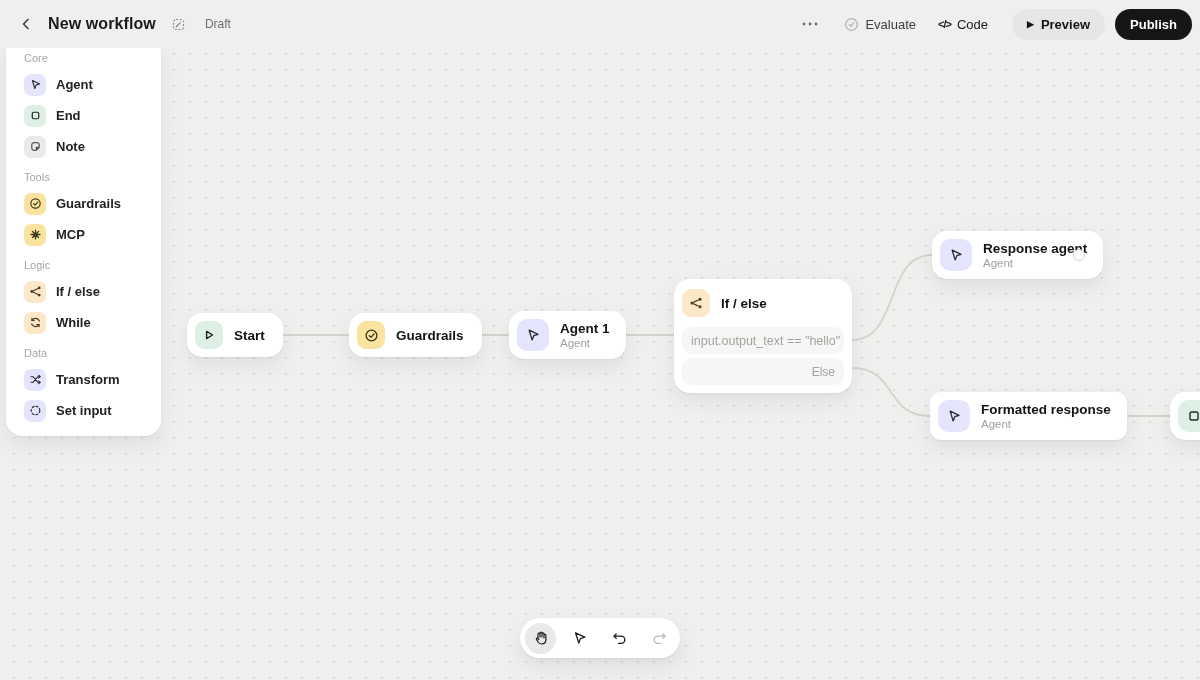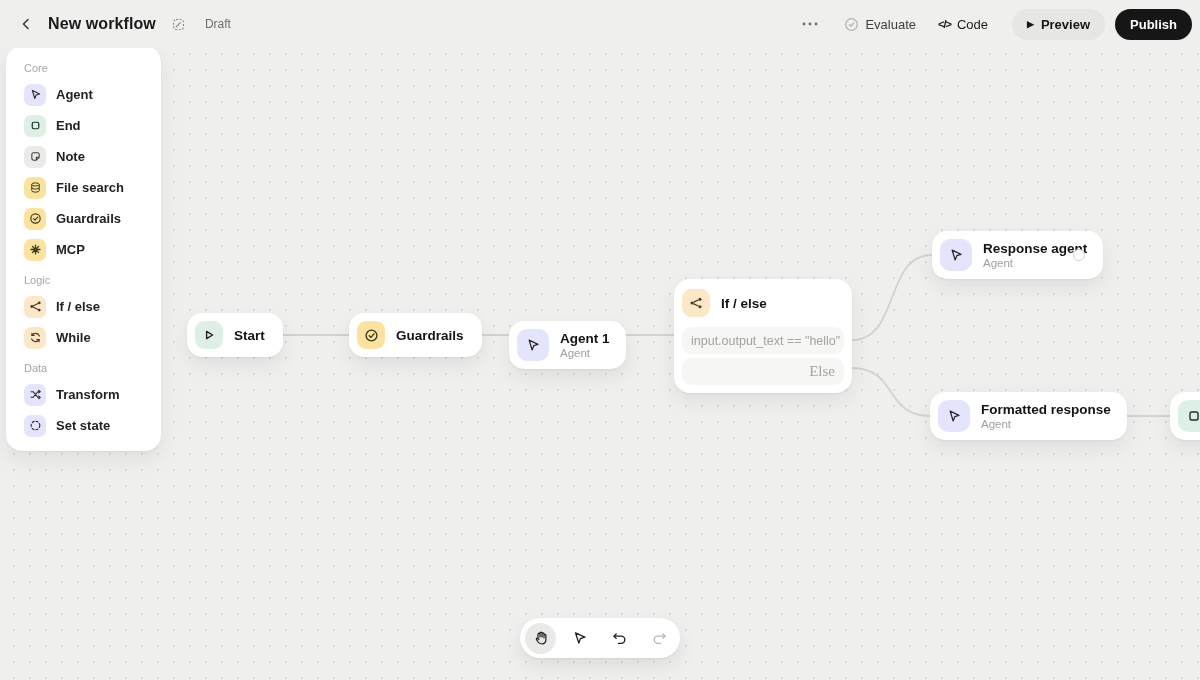--- a/index.html
+++ b/index.html
@@ -36,21 +36,21 @@
   .h-action { display:flex; align-items:center; gap:6px; font-size:13px; font-weight:500; cursor:pointer; }
   .h-action.disabled { color:#404040; cursor:default; }
   .code-glyph { font-size:11px; font-weight:700; letter-spacing:-1px; }
   .btn { display:flex; align-items:center; gap:7px; height:31px; border-radius:17px; font-size:13px; font-weight:600; padding:0 15px; cursor:pointer; border:none; }
   .btn-preview { background:#e6e6e4; color:#161616; margin-left:2px; }
   .btn-publish { background:#161616; color:#ffffff; margin-left:-12px; }
   .play-glyph { font-size:9px; line-height:1; }
 
   
   .sidebar {
-    position:absolute; left:6px; top:46px; width:155px;
+    position:absolute; left:6px; top:36px; width:155px;
     background:#ffffff; border-radius:16px;
     box-shadow:0 1px 2px rgba(0,0,0,.05), 0 8px 22px rgba(0,0,0,.07);
     padding:7px 7px 10px 0; z-index:10;
   }
   .sec-label { font-size:11px; color:#a6a6a3; padding:9px 18px 5px 18px; }
   .side-item { display:flex; align-items:center; gap:10px; height:31px; padding:0 18px; cursor:pointer; }
   .side-label { font-size:13px; font-weight:600; color:#222222; }
   .chip { border-radius:7px; display:flex; align-items:center; justify-content:center; flex:none; }
   .chip-22 { width:22px; height:22px; }
   .bg-lav { background:#e4e5fc; }
@@ -75,21 +75,21 @@
     position:absolute; background:#ffffff; border-radius:16px;
     box-shadow:0 1px 2px rgba(0,0,0,.05), 0 8px 20px rgba(0,0,0,.07);
     padding:8px; cursor:pointer;
   }
   .card-head { display:flex; align-items:center; gap:11px; padding:2px 8px 6px 0; }
   .cond-row {
     width:162px; height:27px; background:#f6f6f4; border-radius:9px;
     display:flex; align-items:center; padding:0 9px; margin-top:4px;
     font-size:12.5px; color:#a3a3a1; cursor:pointer; white-space:nowrap; overflow:hidden;
   }
-  .cond-row.right { justify-content:flex-end; font-size:15px;font-family:Liberation Serif, serif; }
+  .cond-row.right { justify-content:flex-end; font-size:12px; }
   .port {
     position:absolute; width:12px; height:12px; border-radius:50%;
     background:#ffffff; border:1.5px solid #d3d3d0; cursor:crosshair; z-index:5;
   }
 
   
   .toolbar {
     position:absolute; left:520px; top:618px; width:160px; height:40px;
     background:#ffffff; border-radius:20px;
     box-shadow:0 1px 2px rgba(0,0,0,.05), 0 8px 20px rgba(0,0,0,.08);
@@ -125,21 +125,21 @@
   <div class="node node-pill" style="left:349px; top:313px;">
     <span class="chip chip-28 bg-yellow">
       <svg width="15" height="15" viewBox="0 0 15 15">
           <circle cx="7.5" cy="7.5" r="5.4" fill="none" stroke="#3a3419" stroke-width="1.3"></circle>
           <path d="M5.3 7.7 L7 9.3 L10 5.8" fill="none" stroke="#3a3419" stroke-width="1.3" stroke-linecap="round" stroke-linejoin="round"></path>
         </svg>
     </span>
     <span class="n-title">Guardrails</span>
   </div>
 
-  <div class="node node-agent" style="left:509px; top:321px;">
+  <div class="node node-agent" style="left:509px; top:311px;">
     <span class="chip chip-32 bg-lav">
       <svg width="16" height="16" viewBox="0 0 16 16">
           <path d="M4.2 3.2 L13 7.3 L8.8 8.7 L7.1 12.9 Z" fill="none" stroke="#2a2a2e" stroke-width="1.3" stroke-linejoin="round"></path>
         </svg>
     </span>
     <span>
       <div class="n-title">Agent 1</div>
       <div class="n-sub">Agent</div>
     </span>
   </div>
@@ -166,21 +166,21 @@
           <path d="M4.2 3.2 L13 7.3 L8.8 8.7 L7.1 12.9 Z" fill="none" stroke="#2a2a2e" stroke-width="1.3" stroke-linejoin="round"></path>
         </svg>
     </span>
     <span>
       <div class="n-title">Response agent</div>
       <div class="n-sub">Agent</div>
     </span>
   </div>
   <div class="port" style="left:1073px; top:249px;"></div>
 
-  <div class="node node-agent" style="left:930px; top:392px;">
+  <div class="node node-agent" style="left:930px; top:392px;border-radius:11px;">
     <span class="chip chip-32 bg-lav">
       <svg width="16" height="16" viewBox="0 0 16 16">
           <path d="M4.2 3.2 L13 7.3 L8.8 8.7 L7.1 12.9 Z" fill="none" stroke="#2a2a2e" stroke-width="1.3" stroke-linejoin="round"></path>
         </svg>
     </span>
     <span>
       <div class="n-title">Formatted response</div>
       <div class="n-sub">Agent</div>
     </span>
   </div>
@@ -261,30 +261,22 @@
   <div class="side-item">
     <span class="chip chip-22 bg-gray">
       <svg width="13" height="13" viewBox="0 0 16 16">
           <path d="M3.5 5.5 a2 2 0 0 1 2-2 h5 a2 2 0 0 1 2 2 v3.5 l-3.5 3.5 h-3.5 a2 2 0 0 1-2-2 z" fill="none" stroke="#3a3a38" stroke-width="1.3" stroke-linejoin="round"></path>
           <path d="M12.3 9 L9 9 L9 12.3" fill="none" stroke="#3a3a38" stroke-width="1.3" stroke-linejoin="round"></path>
         </svg>
     </span>
     <span class="side-label">Note</span>
   </div>
 
-
-  <div class="side-item">
-    <span class="chip chip-22 bg-yellow">
-      <svg width="13" height="13" viewBox="0 0 16 16">
-          <ellipse cx="8" cy="4.2" rx="4.6" ry="1.9" fill="none" stroke="#3a3419" stroke-width="1.2"></ellipse>
-          <path d="M3.4 4.2 v7.6 c0 1 2 1.9 4.6 1.9 s4.6-.9 4.6-1.9 V4.2 M3.4 8 c0 1 2 1.9 4.6 1.9 s4.6-.9 4.6-1.9" fill="none" stroke="#3a3419" stroke-width="1.2"></path>
-        </svg>
-    </span>
-    <span class="side-label">File search</span>
-  </div>
+  <div class="sec-label">Tools</div>
+
   <div class="side-item">
     <span class="chip chip-22 bg-yellow">
       <svg width="13" height="13" viewBox="0 0 15 15">
           <circle cx="7.5" cy="7.5" r="5.4" fill="none" stroke="#3a3419" stroke-width="1.3"></circle>
           <path d="M5.3 7.7 L7 9.3 L10 5.8" fill="none" stroke="#3a3419" stroke-width="1.3" stroke-linecap="round" stroke-linejoin="round"></path>
         </svg>
     </span>
     <span class="side-label">Guardrails</span>
   </div>
   <div class="side-item">
@@ -329,21 +321,21 @@
         </svg>
     </span>
     <span class="side-label">Transform</span>
   </div>
   <div class="side-item">
     <span class="chip chip-22 bg-lav">
       <svg width="13" height="13" viewBox="0 0 16 16">
           <circle cx="8" cy="8" r="5.3" fill="none" stroke="#2a2a2e" stroke-width="1.4" stroke-dasharray="2.6 2.4" stroke-linecap="round"></circle>
         </svg>
     </span>
-    <span class="side-label">Set state</span>
+    <span class="side-label">Set input</span>
   </div>
 </div>
 
 <div class="toolbar">
   <span class="tool-btn active">
     <svg width="16" height="16" viewBox="0 0 16 16">
         <path d="M5 7.5 V4.2 a1 1 0 0 1 2 0 V7 M7 6.8 V3.2 a1 1 0 0 1 2 0 V7 M9 6.9 V3.9 a1 1 0 0 1 2 0 V8 M11 7.6 V5.2 a.95.95 0 0 1 1.9 0 V9.6 c0 2.6-1.7 4.4-4.2 4.4 c-1.9 0-2.9-.8-3.8-2.2 L3.5 9.4 c-.5-.8.6-1.7 1.3-1 L5.9 9.5" fill="none" stroke="#1c1c1c" stroke-width="1.2" stroke-linecap="round" stroke-linejoin="round"></path>
       </svg>
   </span>
   <span class="tool-btn">

